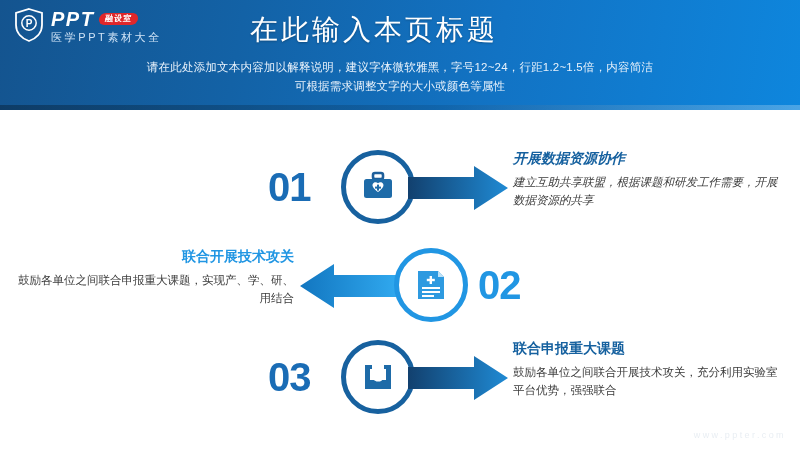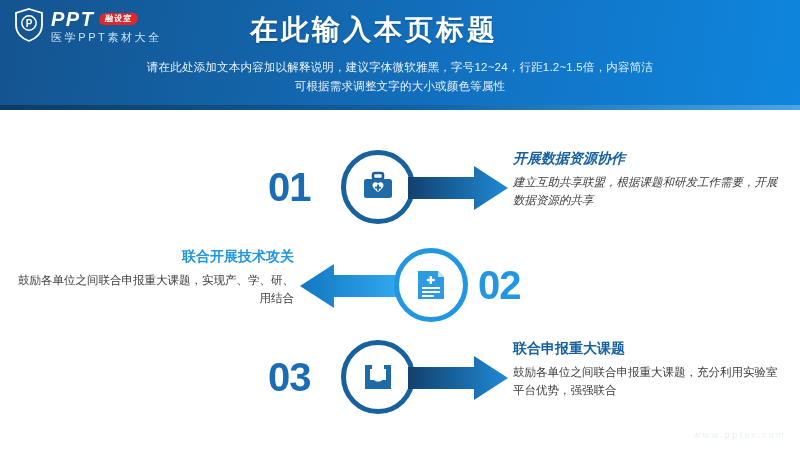--- a/index.html
+++ b/index.html
@@ -35,21 +35,21 @@
     padding:2px 6px 2px 6px; border-radius:7px; line-height:1;
     letter-spacing:1px; transform:skewX(-8deg); font-weight:bold;
   }
   .logo-sub {
     margin-top:3px; color:#cfe3f6; font-size:11px; letter-spacing:2.6px;
     line-height:1; white-space:nowrap;
   }
 
   .title {
     position:absolute; left:0; top:11px; width:748px; text-align:center;
-    color:#ffffff; font-size:28px; font-weight:bold; letter-spacing:3px;
+    color:#ffffff; font-size:28px; font-weight:normal; letter-spacing:3px;
     text-shadow:0 1px 2px rgba(0,0,0,.25);
   }
   .subtitle {
     position:absolute; left:0; top:58px; width:800px; text-align:center;
     color:#e9f2fb; font-size:11.5px; line-height:19px; letter-spacing:.2px;
   }
 
   
   .row { position:absolute; left:0; width:800px; height:80px; display:block; }
   .row1 { top:148px; }
@@ -203,18 +203,18 @@
             <stop offset="0" stop-color="#12406e"></stop>
               <stop offset="1" stop-color="#1f8ad4"></stop>
           </linearGradient>
         </defs>
         <path d="M0 11 H66 V0 L100 22 L66 44 V33 H0 Z" fill="url(#gradR3)"></path>
       </svg>
     </div>
 
     <div class="txtblock" style="left:513px;">
       <div class="txt-head head-dark">联合申报重大课题</div>
-      <div class="txt-body">鼓励各单位之间联合申报重大课题，充分利用实验室平台优势，强强联合</div>
+      <div class="txt-body">鼓励各单位之间联合开展技术攻关，充分利用实验室平台优势，强强联合</div>
     </div>
   </div>
 
   <div class="watermark">www.ppter.com</div>
 </div>
 
 </body></html>

